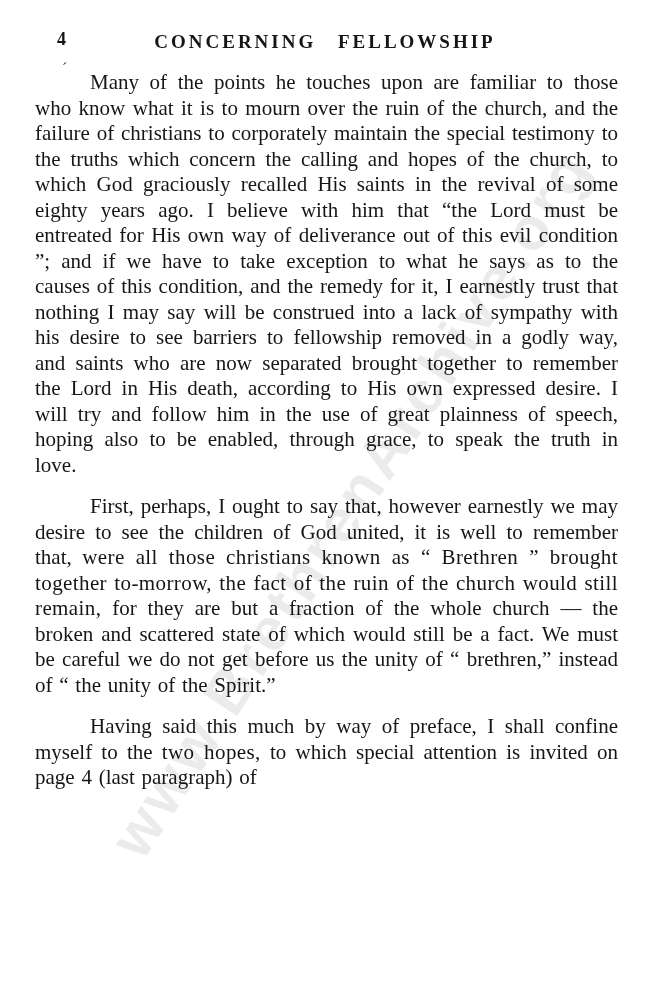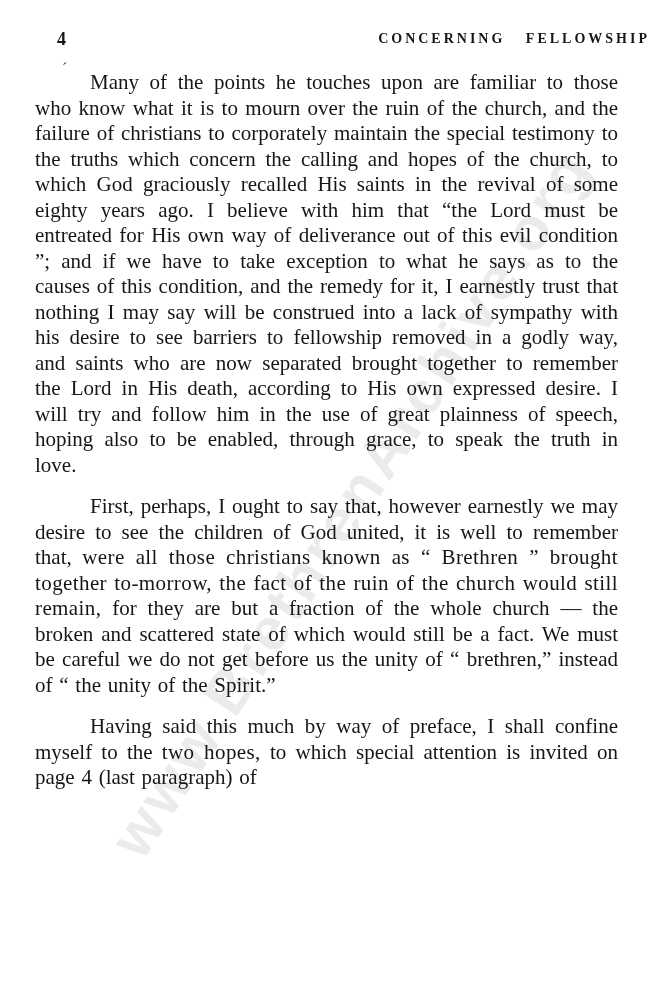--- a/index.html
+++ b/index.html
@@ -39,22 +39,22 @@
   .page-number {
     position: absolute;
     left: 57px; top: 29px;
     font-size: 18px;
     font-weight: 700;
     letter-spacing: 1px;
   }
   .running-title {
     position: absolute;
     left: 0; right: 0; top: 31px;
-    text-align: right;
-    font-size: 14px;
+    text-align: center;
+    font-size: 19px;
     font-weight: 700;
     letter-spacing: 3px;
     word-spacing: 14px;
   }
   .print-artifact {
     position: absolute;
     left: 62px; top: 60px;
     font-size: 16px;
     color: #3a3a3a;
     z-index: 1;

